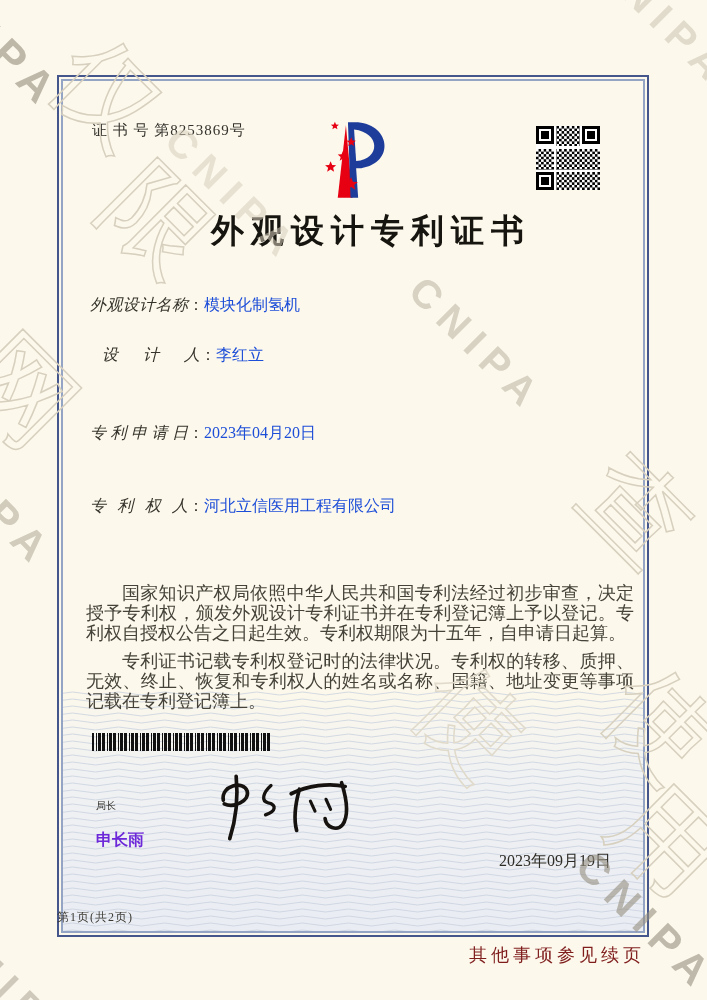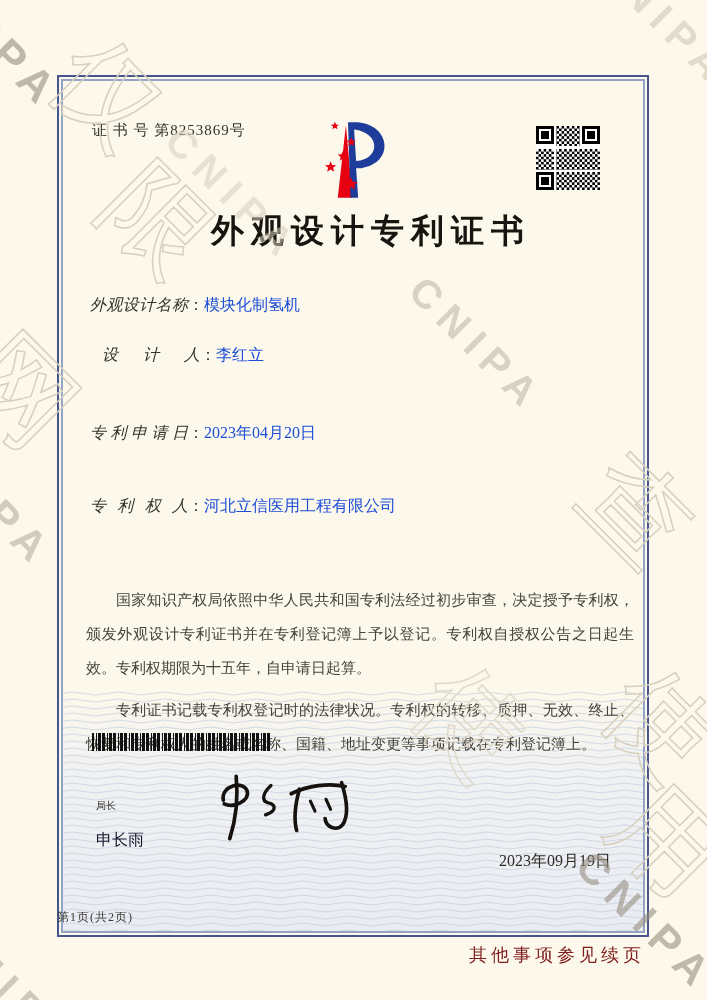--- a/index.html
+++ b/index.html
@@ -31,25 +31,25 @@
   .logo{position:absolute;left:299px;top:116px;}
   .qr{position:absolute;left:536px;top:126px;}
   .title{position:absolute;left:57px;top:209px;width:628px;text-align:center;
     font-size:33px;font-weight:bold;letter-spacing:7px;color:#17150f;}
   .frow{position:absolute;left:90px;font-size:16px;color:#39362f;white-space:nowrap;}
   .flabel{display:inline-block;width:98px;text-align:justify;text-align-last:justify;color:#35332c;font-style:italic;}
   .fcolon{display:inline-block;}
   .fval{color:#1d4ed8;}
   .grant-no{position:absolute;left:342px;top:0;}
   .paras{position:absolute;left:86px;top:583px;width:548px;color:#45423a;}
-  .paras p{margin:0;font-size:15px;line-height:34px;text-indent:2em;text-align:justify;}
+  .paras p{margin:0;font-size:18px;line-height:20px;text-indent:2em;text-align:justify;}
   .paras p + p{margin-top:8px;}
   .barcode{position:absolute;left:92px;top:733px;}
   .signer-title{position:absolute;left:96px;top:799px;font-size:10px;color:#2b2925;}
-  .signer-name{position:absolute;left:96px;top:830px;font-size:16px;color:#0f172a;}
+  .signer-name{position:absolute;left:96px;top:830px;font-size:16px;color:#6d28d9;font-weight:bold;}
   .signature{position:absolute;left:205px;top:770px;}
   .sign-date{position:absolute;left:455px;top:851px;width:200px;text-align:center;
     font-size:16px;color:#2e2c27;}
   .page-no{position:absolute;left:57px;top:909px;width:588px;text-align:left;
     font-size:12px;color:#3c3a34;letter-spacing:1px;}
   .cont-note{position:absolute;left:57px;top:943px;width:588px;text-align:right;
     font-size:18px;letter-spacing:4px;color:#7f1d1d;}
 </style>
 </head>
 <body>

